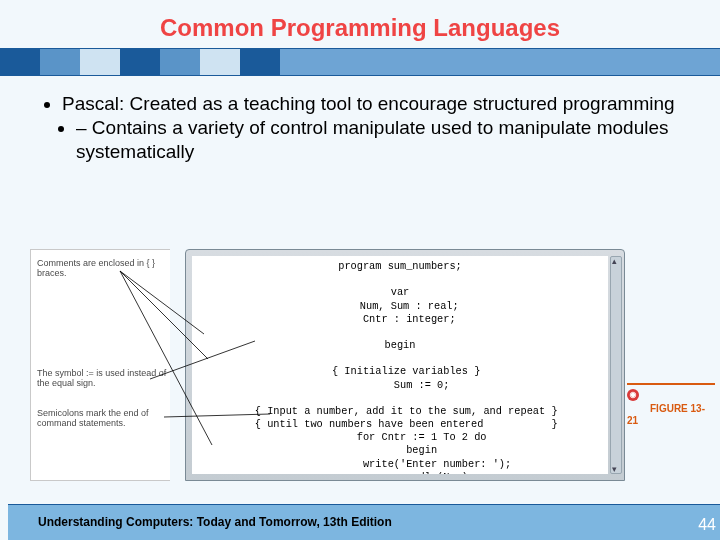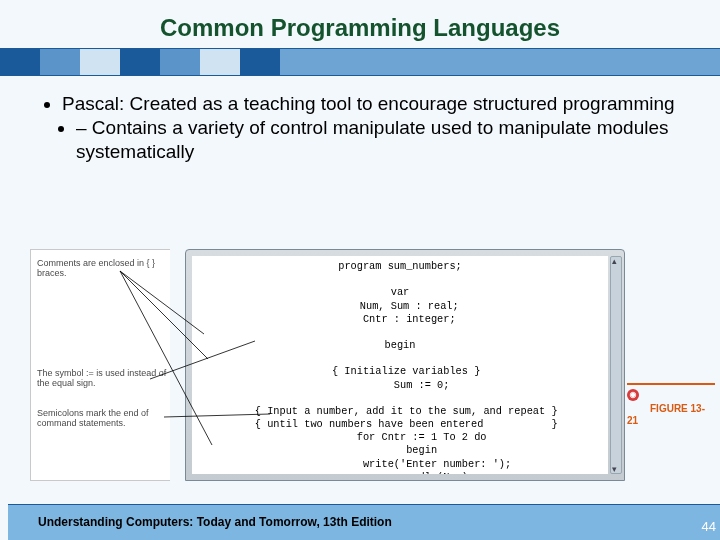--- a/index.html
+++ b/index.html
@@ -12,21 +12,21 @@
     overflow: hidden;
   }
   .title-bar {
     width: 100%;
     text-align: center;
     padding: 14px 0 6px 0;
   }
   .title-text {
     font-size: 24px;
     font-weight: bold;
-    color: #14532d;
+    color: #ef4444;
   }
   .decor-strip {
     width: 100%;
     height: 28px;
     background: linear-gradient(
       to right,
       #1a5a9a 0 40px,
       #5a94c8 40px 80px,
       #cfe3f2 80px 120px,
       #1a5a9a 120px 160px,
@@ -159,21 +159,21 @@
     position: absolute;
     left: 30px;
     top: 10px;
     font-size: 12px;
     font-weight: bold;
   }
   .page-num {
     position: absolute;
     right: 12px;
     bottom: 6px;
-    font-size: 13px;
+    font-size: 16px;
     color: #fff;
   }
   svg.lines {
     position: absolute;
     top: 0; left: 0;
     width: 595px;
     height: 232px;
     pointer-events: none;
   }
 </style>

